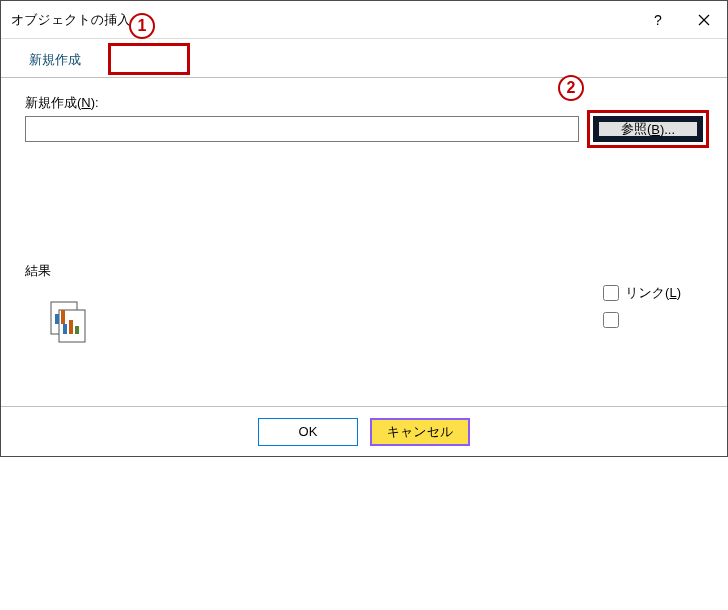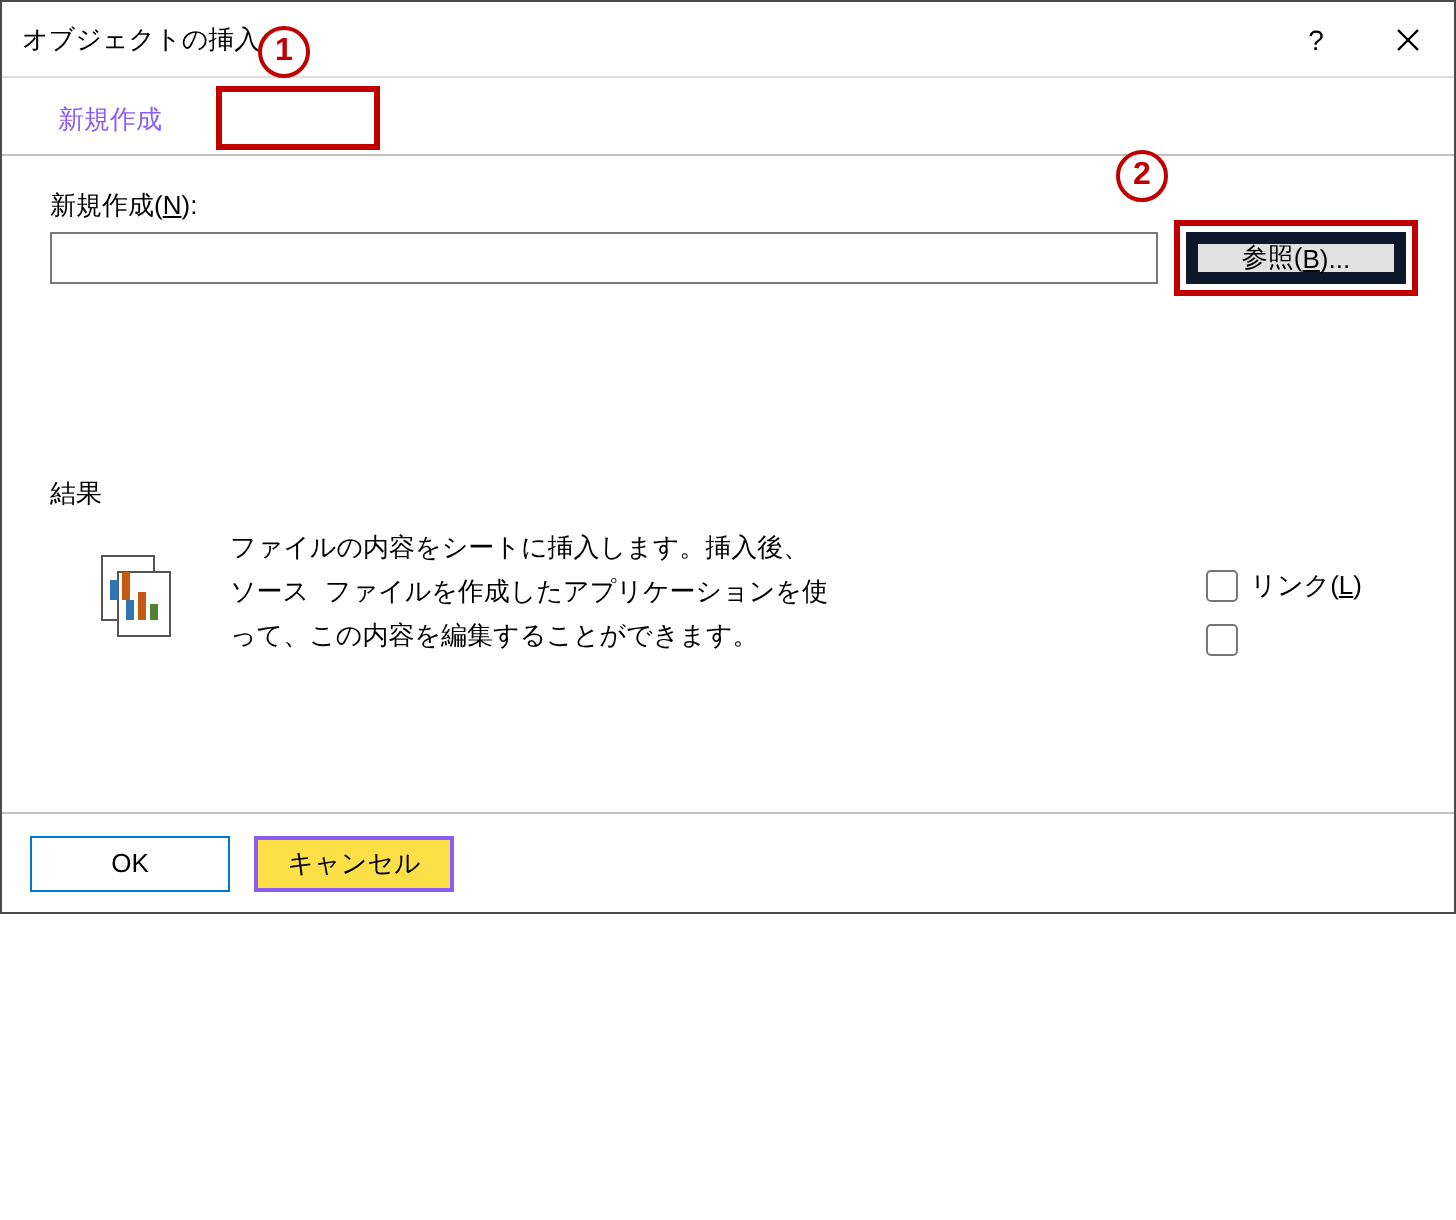--- a/index.html
+++ b/index.html
@@ -4,40 +4,40 @@
   <style>
     * { box-sizing: border-box; margin: 0; padding: 0; }
     html, body { width: 728px; height: 610px; font-family: "Meiryo UI", "MS PGothic", sans-serif; font-size: 13px; overflow: hidden; }
     .window { width: 728px; height: 457px; background: #fff; border: 1px solid #4a4a4a; display: flex; flex-direction: column; position: relative; }
     .titlebar { height: 38px; display: flex; align-items: center; padding: 0 0 0 10px; border-bottom: 1px solid #ddd; }
     .title { flex: 1; font-size: 13px; color: #000; }
     .winbtns { display: flex; height: 100%; }
     .winbtn { width: 46px; height: 38px; display: flex; align-items: center; justify-content: center; font-size: 14px; color: #000; cursor: pointer; }
     .winbtn.help { font-family: Arial, sans-serif; }
     .tabbar { display: flex; padding: 6px 10px 0 14px; border-bottom: 1px solid #c0c0c0; position: relative; }
-    .tab { padding: 6px 14px; font-size: 13px; color: #8b5cf6; cursor: pointer; border-bottom: 2px solid transparent; }
+    .tab { padding: 6px 14px; font-size: 13px; color: #0c4a6e; cursor: pointer; border-bottom: 2px solid transparent; }
     .tab.active { border: 1px solid #c0c0c0; border-bottom: 1px solid #fff; background: #fff; margin-bottom: -1px; }
     .highlight-1 { position: absolute; border: 3px solid #c00000; }
     .badge { position: absolute; width: 26px; height: 26px; border: 2.5px solid #c00000; border-radius: 50%; color: #c00000; font-weight: bold; font-size: 16px; display: flex; align-items: center; justify-content: center; background: #fff; font-family: Arial, sans-serif; z-index: 5; }
     .body { flex: 1; padding: 16px 24px 10px 24px; position: relative; }
     .filename-row { display: flex; flex-direction: column; gap: 4px; }
     .filename-label { font-size: 13px; }
     .filename-inputrow { display: flex; align-items: flex-start; gap: 14px; }
     .file-input { flex: 1; height: 26px; border: 1px solid #7a7a7a; padding: 2px 6px; font-size: 13px; }
     .browse-btn { width: 110px; height: 26px; border: 6px solid #0f172a; background: #e1e1e1; font-size: 13px; cursor: pointer; display: flex; align-items: center; justify-content: center; }
     .browse-wrap { position: relative; }
     .checks { position: absolute; right: 46px; top: 206px; display: flex; flex-direction: column; gap: 10px; }
     .checkrow { display: flex; align-items: center; gap: 6px; font-size: 13px; }
     .checkrow input { width: 16px; height: 16px; }
-    .result-group { margin-top: 96px; font-family: Liberation Mono, monospace; }
+    .result-group { margin-top: 120px; }
     .group-label { font-size: 13px; margin-bottom: 8px; }
     .result-body { display: flex; gap: 20px; padding: 0 0 0 20px; align-items: flex-start; }
     .result-icon { width: 50px; height: 40px; margin-top: 12px; flex-shrink: 0; }
     .result-text { font-size: 13px; line-height: 1.7; max-width: 300px; }
-    .footer { height: 50px; border-top: 1px solid #c0c0c0; display: flex; justify-content: flex-start; align-items: center; padding: 0 14px; gap: 12px; }
+    .footer { height: 50px; border-top: 1px solid #c0c0c0; display: flex; justify-content: center; align-items: center; padding: 0 14px; gap: 12px; }
     .footer button { width: 100px; height: 28px; border: 2px solid #8b5cf6; background: #fde047; font-size: 13px; cursor: pointer; }
     .footer button.ok { border: 1px solid #0078d4; background: #fff; }
     u.mn { text-decoration: underline; }
   </style>
 </head>
 <body>
 
 <div class="window">
 
   <div class="titlebar">
@@ -101,21 +101,20 @@
           <svg width="50" height="44" viewBox="0 0 50 44">
             <rect x="6" y="2" width="26" height="32" fill="#fff" stroke="#555" stroke-width="1"></rect>
             <rect x="14" y="10" width="26" height="32" fill="#fff" stroke="#555" stroke-width="1"></rect>
             <rect x="18" y="24" width="4" height="10" fill="#2e75b6"></rect>
             <rect x="24" y="20" width="4" height="14" fill="#c55a11"></rect>
             <rect x="30" y="26" width="4" height="8" fill="#548235"></rect>
             <rect x="10" y="14" width="4" height="10" fill="#2e75b6"></rect>
             <rect x="16" y="10" width="4" height="14" fill="#c55a11"></rect>
           </svg>
         </div>
-        <div class="result-text">ファイルの内容をシートに挿入します。挿入後、ソース ファイルを作成したアプリケーションを使って、この内容を編集することができます。</div>
       </div>
     </div>
 
   </div>
 
   <div class="footer">
     <button class="ok">OK</button>
     <button>キャンセル</button>
   </div>
 

